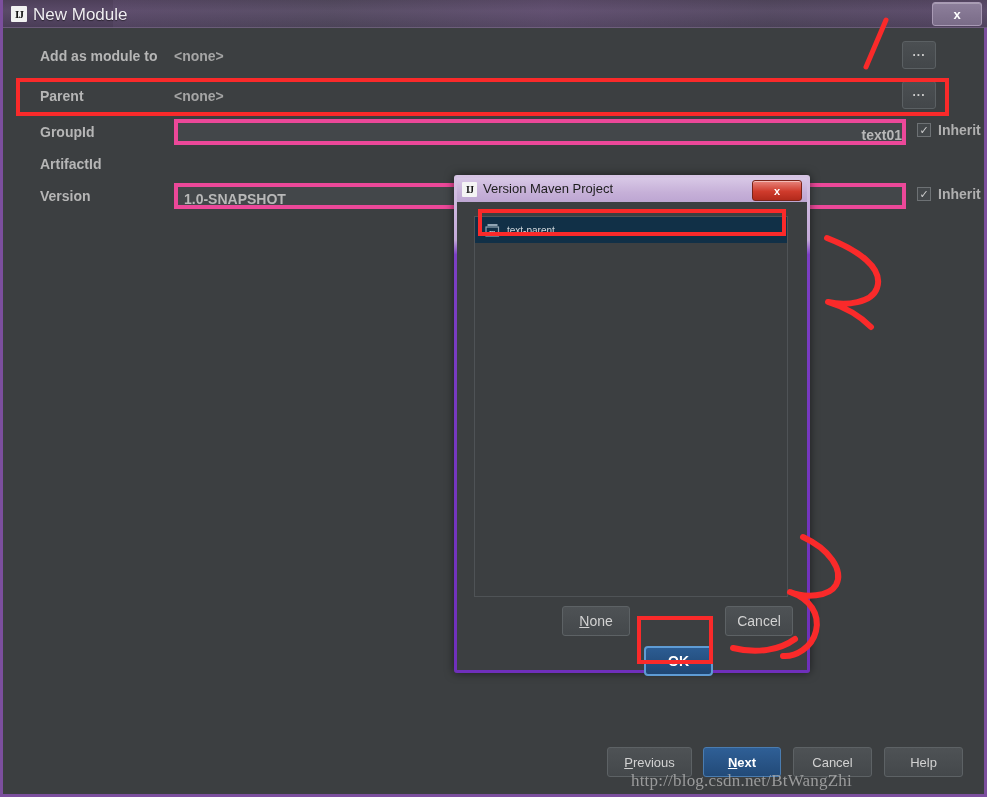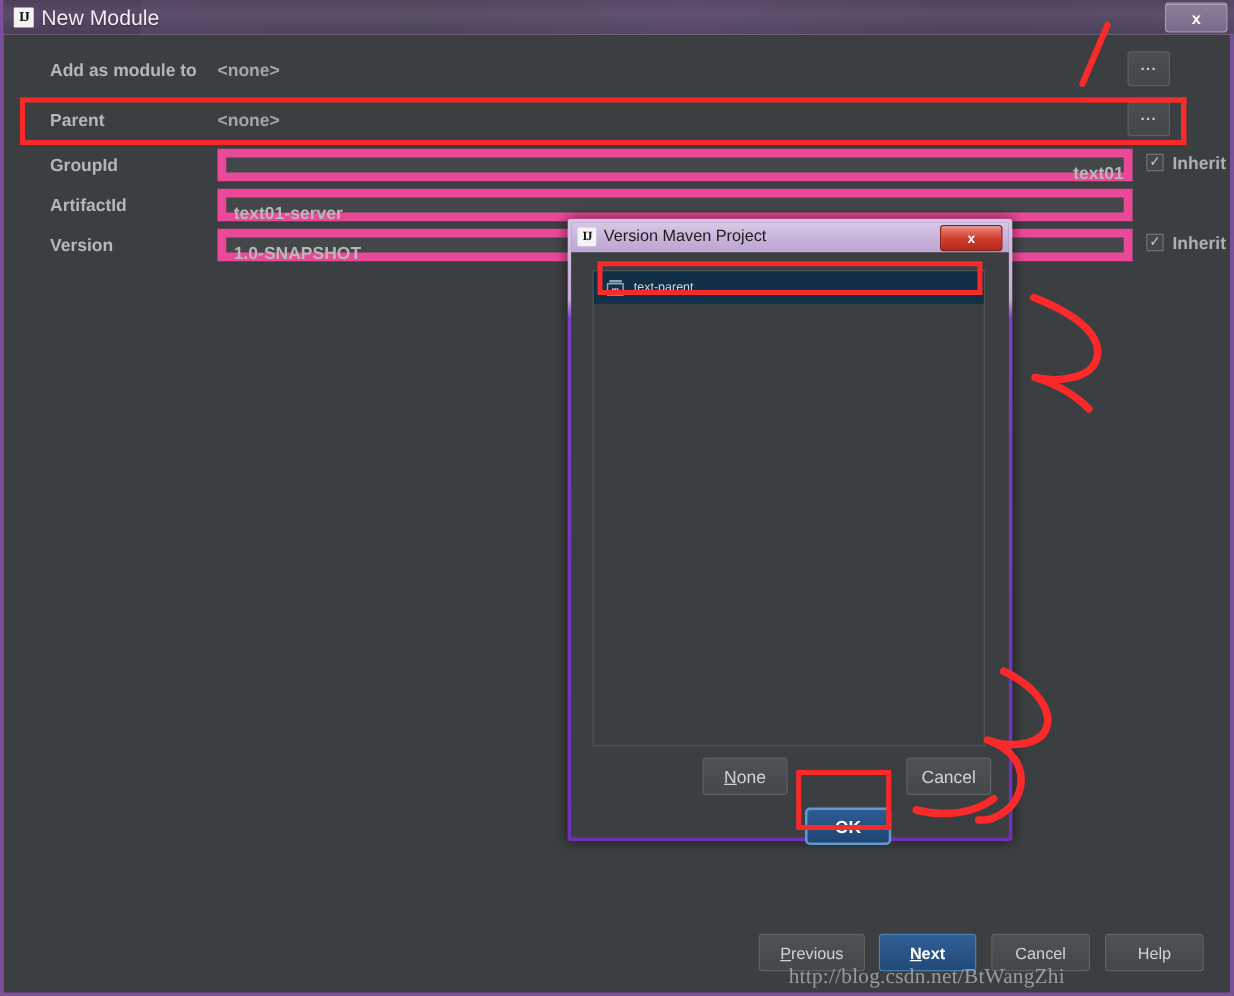--- a/index.html
+++ b/index.html
@@ -61,21 +61,21 @@
   .row-label{
     position:absolute;left:18px;top:6px;
     font-size:14px;color:#b6b6b6;
   }
   .row-static{
     position:absolute;left:152px;top:6px;
     font-size:14px;color:#a5a5a5;
   }
   .row-input{
     position:absolute;left:152px;top:1px;width:732px;height:26px;
-    background:#43474a;border:7px solid #ec4899;box-sizing:border-box;
+    background:#43474a;border:4px solid #ec4899;box-sizing:border-box;
     color:#b8b8b8;font-size:14px;line-height:24px;padding-left:6px;
   }
   .ellipsis-btn{
     position:absolute;width:34px;height:28px;
     background:linear-gradient(to bottom,#4b4f52,#43474a);
     border:1px solid #5b6063;border-radius:3px;box-sizing:border-box;
     color:#cfcfcf;font-size:12px;
     display:flex;align-items:center;justify-content:center;
     letter-spacing:1px;cursor:pointer;
     padding-bottom:6px;
@@ -222,21 +222,20 @@
           <div class="row-label">GroupId</div>
           <div class="row-input">text01</div>
           <div class="inherit" style="left:895px;top:4px;">
             <span class="cbox">✓</span>
             <span>Inherit</span>
           </div>
         </div>
 
         <div class="row" style="top:122px;">
           <div class="row-label">ArtifactId</div>
-          <div class="row-input">text01-server</div>
         </div>
 
         <div class="row" style="top:154px;">
           <div class="row-label">Version</div>
           <div class="row-input">1.0-SNAPSHOT</div>
           <div class="inherit" style="left:895px;top:4px;">
             <span class="cbox">✓</span>
             <span>Inherit</span>
           </div>
         </div>

